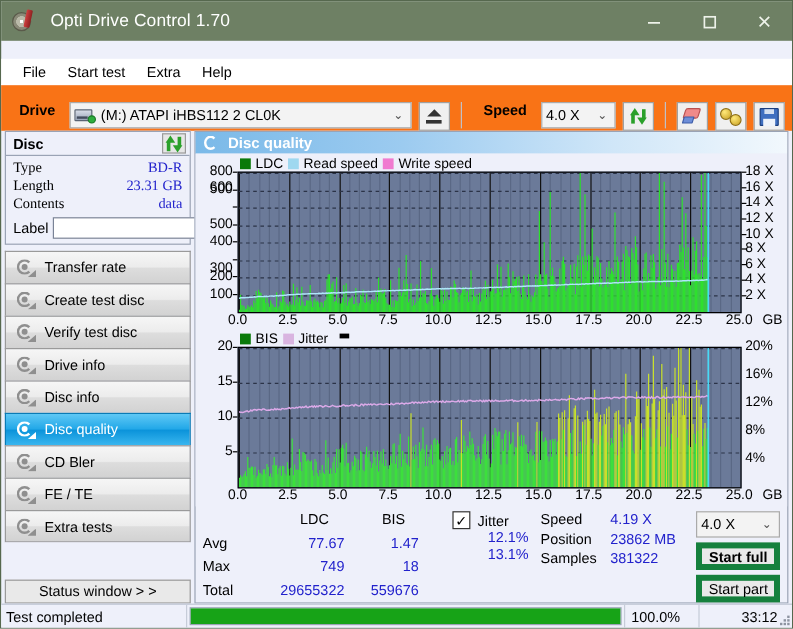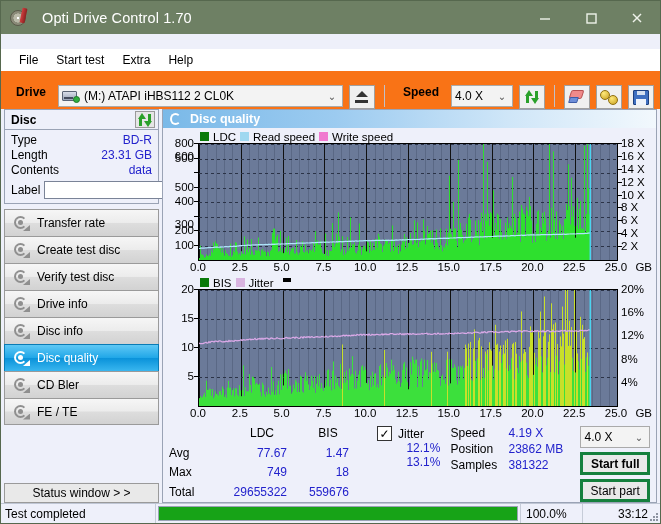--- a/index.html
+++ b/index.html
@@ -140,21 +140,21 @@
   .panel-head {
     height:20px; display:flex; align-items:center; padding:0 3px 0 6px;
     border-bottom:1px solid #9aa3b5; background:#eef0fa;
   }
   .panel-head .t { font-weight:bold; font-size:12px; color:#000; }
   .panel-head .btn {
     margin-left:auto; width:20px; height:17px; background:#e6e6e6; border:1px solid #9a9a9a;
     display:flex; align-items:center; justify-content:center;
   }
   .disc-body { padding:2px 6px 4px 6px; }
-  .drow { display:flex; align-items:center; height:15px; font-size:12px; }
+  .drow { display:flex; align-items:center; height:15px; font-size:12px;font-family:Liberation Serif, serif; }
   .drow .k { color:#000; }
   .drow .v { margin-left:auto; color:#2222cc; }
   .label-row { display:flex; align-items:center; margin-top:3px; gap:4px; }
   .label-row .k { width:34px; font-size:12px; }
   .label-input {
     flex:1 1 auto; height:18px; background:#fff; border:1px solid #7a8397;
   }
   .cdbtn {
     width:20px; height:19px; background:#e6e6e6; border:1px solid #9a9a9a;
     display:flex; align-items:center; justify-content:center;
@@ -256,21 +256,21 @@
     width:15px; height:15px; background:#fff; border:1px solid #333;
     display:flex; align-items:center; justify-content:center; font-size:12px; color:#000;
     line-height:1;
   }
   .jit-val { text-align:right; color:#2222cc; padding-right:8px; }
   .sp-col { display:grid; grid-template-columns:58px 72px; row-gap:2px; align-content:start; margin-left:2px; }
   .sp-col .k { color:#000; }
   .sp-col .v { color:#2222cc; }
   .btn-col { margin-left:auto; width:96px; display:flex; flex-direction:column; gap:4px; }
   .sbtn {
-    height:23px; background:#e9e9e9; border:3px solid #15803d;
+    height:23px; background:#e9e9e9; border:5px solid #15803d;
     display:flex; align-items:center; justify-content:center; font-size:12px; color:#000;
   }
   .sbtn.full { font-weight:bold; }
 
   
   .statusbar {
     height:20px; flex:0 0 20px; display:flex; align-items:stretch; background:#eef0fa;
     border-top:1px solid #bfc6d4; font-size:12px;
   }
   .sb-text { width:155px; display:flex; align-items:center; padding-left:4px;
@@ -469,20 +469,28 @@
             </span>
           <span>CD Bler</span>
         </div>
         <div class="navbtn">
           <span class="navico">
               <span class="ring"></span>
               <span class="core"></span>
               <span class="tail"></span>
             </span>
           <span>FE / TE</span>
+        </div>
+        <div class="navbtn">
+          <span class="navico">
+              <span class="ring"></span>
+              <span class="core"></span>
+              <span class="tail"></span>
+            </span>
+          <span>Extra tests</span>
         </div>
       </div>
 
       <div class="left-spacer"></div>
       <div class="statuswin">Status window &gt; &gt;</div>
     </div>
 
     <div class="rightcol">
 
       <div class="dq-head">

